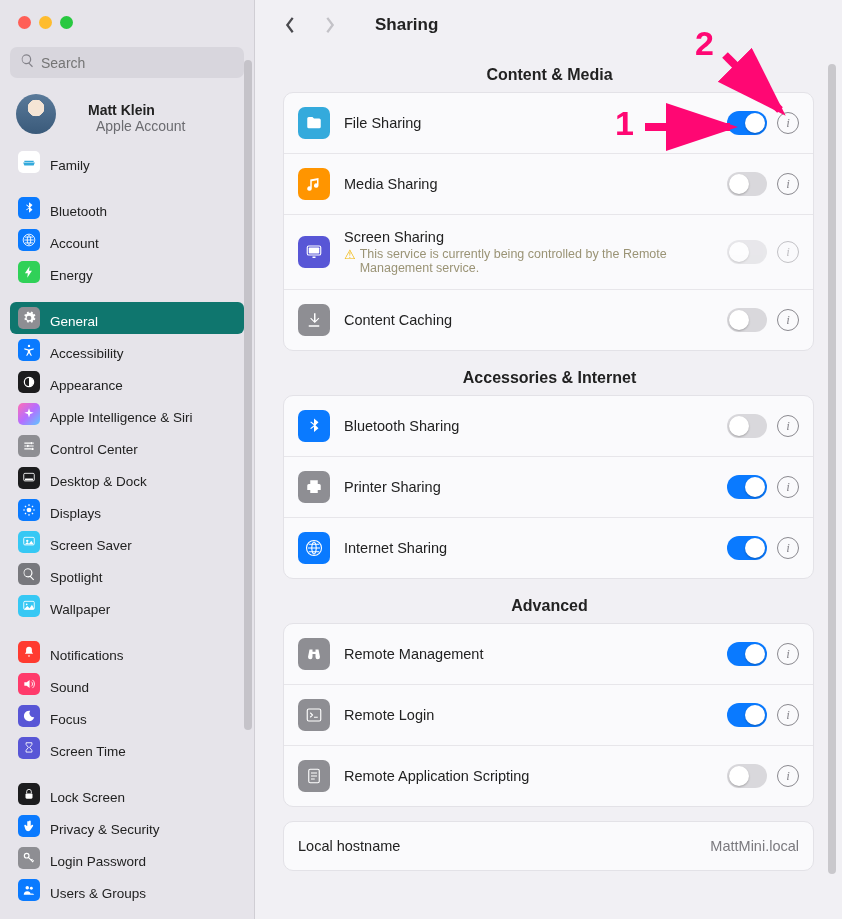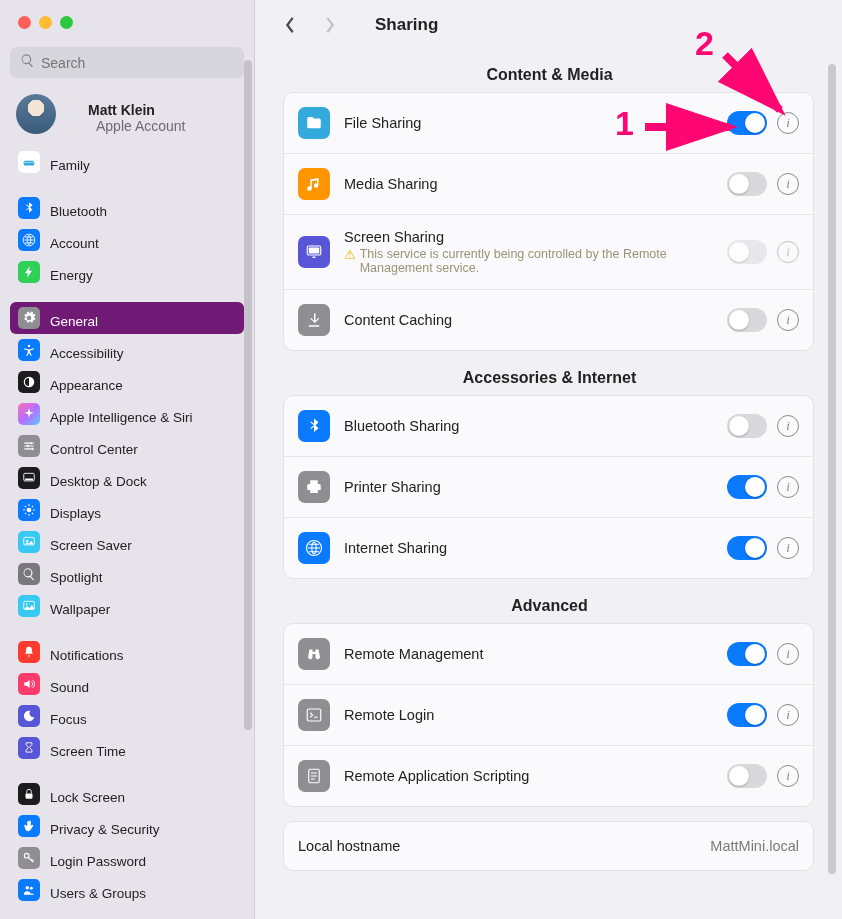--- a/index.html
+++ b/index.html
@@ -18,21 +18,21 @@
 .search input { border: none; background: transparent; font-size: 14px; color: #838289; outline: none; width: 100%; }
 
 .account { display: flex; align-items: flex-end; padding: 6px 16px 8px 16px; gap: 20px; }
 .avatar { width: 40px; height: 40px; border-radius: 50%; background: linear-gradient(#b8b8b8,#888); background-image: radial-gradient(circle at 50% 35%, #f5e5d5 25%, transparent 26%), linear-gradient(#5a7a9a, #3a5a7a); flex-shrink:0; }
 .account-text { margin-left: 12px; }
 .account-name { font-size: 14px; font-weight: 600; color: #222; }
 .account-sub { font-size: 14px; color: #6b6b70; margin-left: 8px; }
 
 .side-list { padding: 4px 10px; overflow-y: auto; flex: 1; }
 .side-item { display: flex; align-items: flex-end; padding: 5px 8px; border-radius: 6px; font-size: 13.5px; color: #222; cursor: default; }
-.side-item.selected { background: #701a75; color: #fff; }
+.side-item.selected { background: #0f766e; color: #fff; }
 .side-item .sicon { width: 22px; height: 22px; border-radius: 5px; margin-right: 10px; display:flex; align-items:center; justify-content:center; flex-shrink:0; }
 .side-item .sicon svg { width: 14px; height: 14px; fill: #fff; }
 .side-group-gap { height: 14px; }
 
 .side-scrollbar { position: absolute; right: 2px; top: 60px; width: 8px; height: 670px; background: #c5c3c9; border-radius: 4px; }
 
 
 .content { flex: 1; display: flex; flex-direction: column; position: relative; }
 .topbar { display: flex; align-items: center; padding: 14px 0 12px 24px; gap: 18px; }
 .navbtn { width: 22px; height: 22px; display:flex; align-items:center; justify-content:center; }

